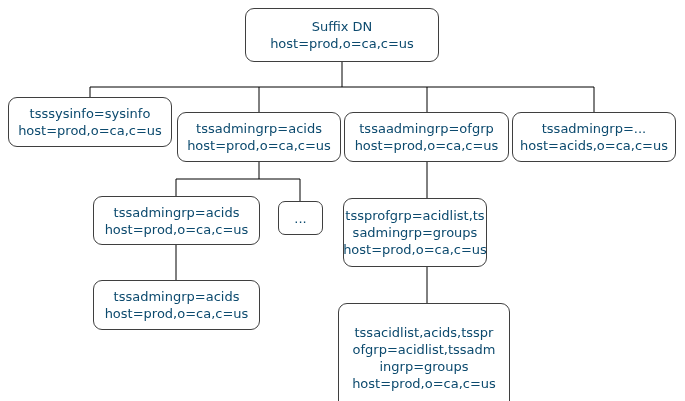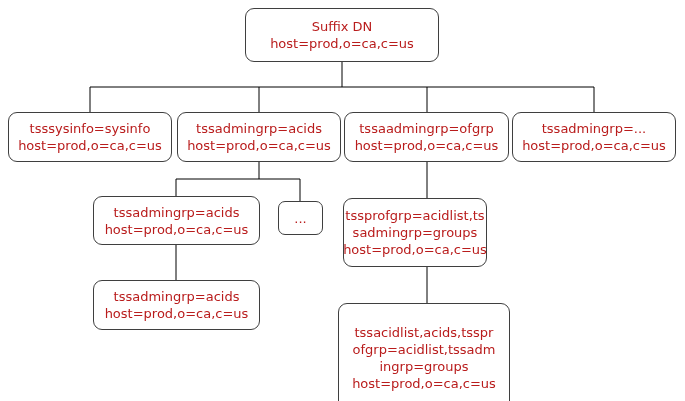--- a/index.html
+++ b/index.html
@@ -27,21 +27,21 @@
     display: flex;
     align-items: center;
     justify-content: center;
     text-align: center;
     background: #ffffff;
     border: 1px solid #3f3f3f;
     border-radius: 9px;
     font-size: 13px;
     line-height: 17px;
     white-space: pre-line;
-    color: #b91c1c;
+    color: #0c4a6e;
   }
   .node.small { border-radius: 7px; }
 </style>
 </head>
 <body>
 
 <div class="canvas">
 
   <svg class="connectors" width="685" height="401" viewBox="0 0 685 401" aria-hidden="true">
     <path d="M342 62 V87
@@ -55,31 +55,31 @@
              M176 179 V196
              M300 179 V201
              M176 245 V280
              M427 162 V198
              M427 267 V303" fill="none" stroke="#000000" stroke-width="1"></path>
   </svg>
 
   <div class="node" style="left:245px; top:8px; width:194px; height:54px;">Suffix DN
 host=prod,o=ca,c=us</div>
 
-  <div class="node" style="left:8px; top:112px; width:164px; height:50px;">tsssysinfo=sysinfo
+  <div class="node" style="left:8px; top:97px; width:164px; height:50px;">tsssysinfo=sysinfo
 host=prod,o=ca,c=us</div>
 
   <div class="node" style="left:177px; top:112px; width:164px; height:50px;">tssadmingrp=acids
 host=prod,o=ca,c=us</div>
 
   <div class="node" style="left:344px; top:112px; width:165px; height:50px;">tssaadmingrp=ofgrp
 host=prod,o=ca,c=us</div>
 
   <div class="node" style="left:512px; top:112px; width:164px; height:50px;">tssadmingrp=...
-host=prod,o=ca,c=us</div>
+host=acids,o=ca,c=us</div>
 
   <div class="node" style="left:93px; top:196px; width:167px; height:49px;">tssadmingrp=acids
 host=prod,o=ca,c=us</div>
 
   <div class="node small" style="left:278px; top:201px; width:45px; height:34px;">...</div>
 
   <div class="node" style="left:343px; top:198px; width:144px; height:69px;">tssprofgrp=acidlist,ts
 sadmingrp=groups
 host=prod,o=ca,c=us</div>
 

